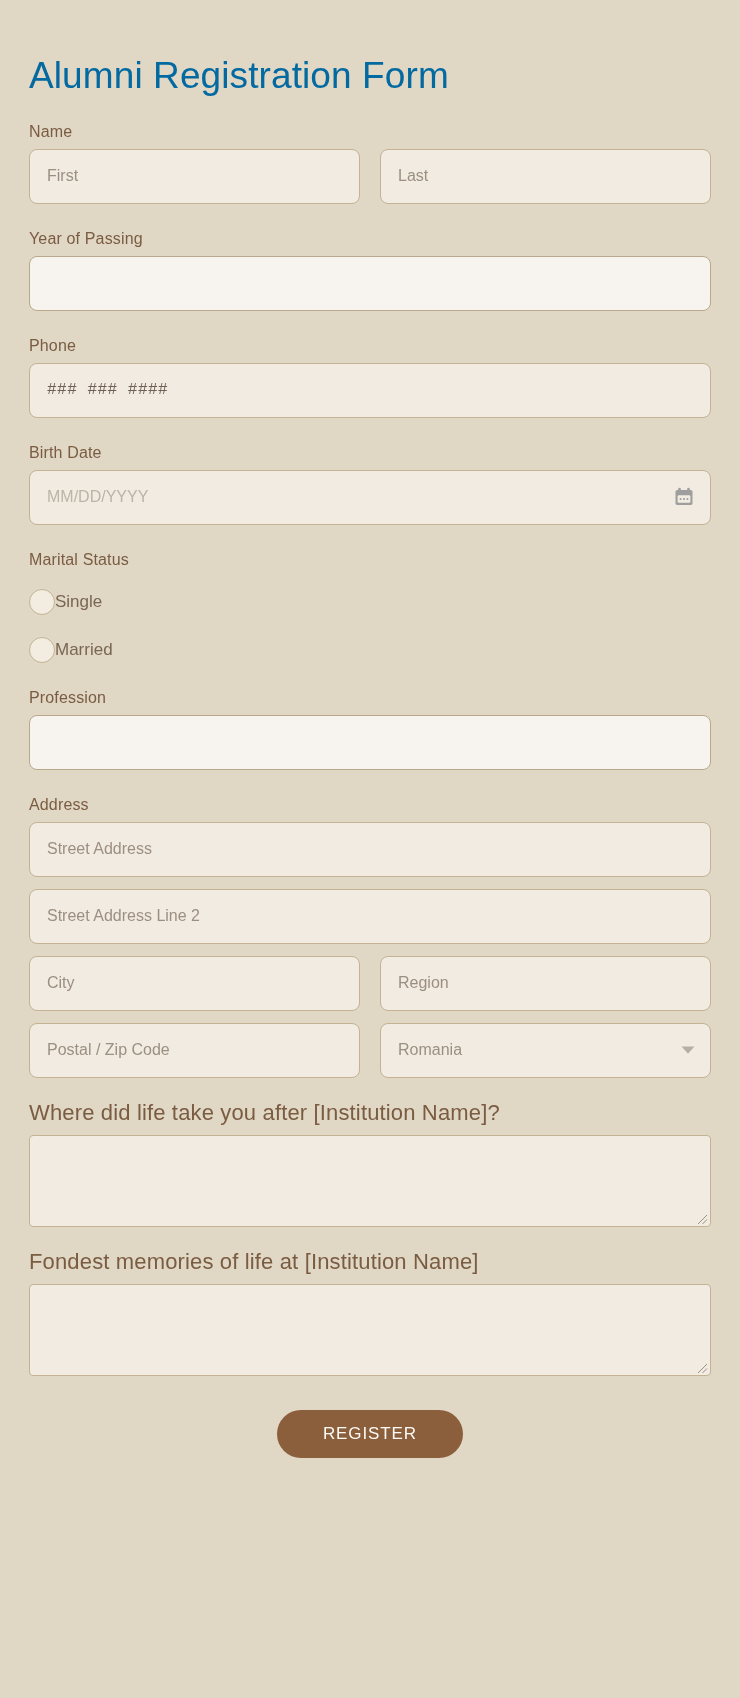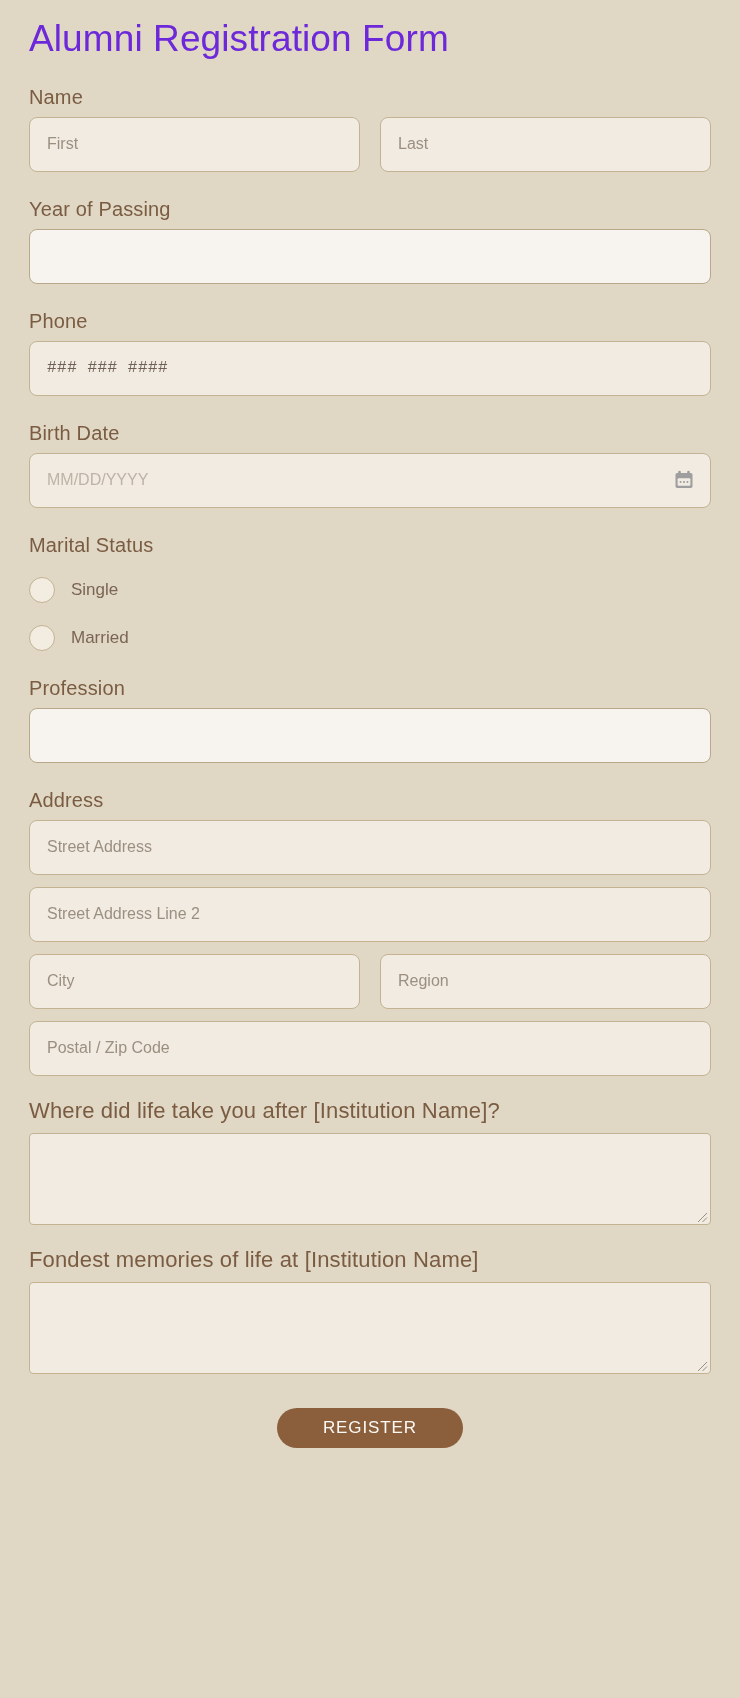--- a/index.html
+++ b/index.html
@@ -6,31 +6,31 @@
   html,body{margin:0;padding:0;}
   body{
     width:740px;min-height:1698px;
     background:#e0d7c5;
     font-family:"Liberation Sans","DejaVu Sans",sans-serif;
     -webkit-font-smoothing:antialiased;
   }
   .page{width:740px;min-height:1698px;box-sizing:border-box;padding:0 29px;position:relative;}
 
   .form-title{
-    font-size:37px;font-weight:400;color:#6d28d9;
+    font-size:37px;font-weight:400;color:#0369a1;
     letter-spacing:.1px;line-height:1.1;
-    margin:0;padding-top:19px;padding-bottom:0;
+    margin:0;padding-top:56px;padding-bottom:0;
   }
 
   .field-block{margin-top:26px;}
   .field-block.tight{margin-top:22px;}
 
   .field-label{
     display:block;
-    font-size:20px;color:#7a5c42;font-weight:400;
+    font-size:16px;color:#7a5c42;font-weight:400;
     letter-spacing:.15px;
     margin-bottom:8px;
   }
   .field-label.q{font-size:22px;margin-bottom:9px;}
 
   .row{display:flex;gap:20px;}
   .col{flex:1;min-width:0;}
 
   .input{
     box-sizing:border-box;
@@ -49,21 +49,21 @@
   .ph{color:#9b8f80;font-size:16px;}
   .ph.mono{font-family:"Liberation Mono","DejaVu Sans Mono",monospace;color:#6e6055;letter-spacing:.5px;}
   .ph.faint{color:#bdb3a6;}
 
   .input-wrap{position:relative;}
   .trail-icon{
     position:absolute;right:16px;top:50%;transform:translateY(-50%);
     line-height:0;pointer-events:none;
   }
 
-  .radio-row{display:flex;align-items:center;gap:16px;margin-top:22px;}
+  .radio-row{display:flex;align-items:center;margin-top:22px;}
   .radio-row.first{margin-top:20px;}
   .radio{
     width:26px;height:26px;border-radius:50%;
     background:#f3ece1;border:1px solid #c3b393;
     box-sizing:border-box;flex:0 0 auto;
   }
   .radio-label{font-size:17px;color:#7a6652;}
 
   .addr-stack{display:flex;flex-direction:column;gap:12px;}
 
@@ -74,21 +74,21 @@
   }
   .resize-grip{
     position:absolute;right:2px;bottom:2px;width:13px;height:13px;
     pointer-events:none;
   }
 
   .submit-wrap{display:flex;justify-content:center;margin-top:34px;padding-bottom:40px;}
   .submit-btn{
     background:#8b5e3c;color:#fdfaf6;
     border:none;border-radius:40px;
-    padding:5px 46px;height:40px;
+    padding:5px 46px;height:48px;
     font-family:"Liberation Sans","DejaVu Sans",sans-serif;
     font-size:17px;letter-spacing:.9px;
     cursor:pointer;display:inline-flex;align-items:center;justify-content:center;
   }
 </style>
 </head>
 <body>
 
 <div class="page">
 
@@ -165,20 +165,30 @@
           <input class="input" type="text" placeholder="City" style="">
         </div>
         <div class="col">
           <input class="input" type="text" placeholder="Region" style="">
         </div>
       </div>
       <div class="row">
         <div class="col">
           <input class="input" type="text" placeholder="Postal / Zip Code" style="">
         </div>
+        <div class="col input-wrap">
+          <div class="input">
+            <span class="ph">Romania</span>
+          </div>
+          <span class="trail-icon">
+            <svg width="14" height="10" viewBox="0 0 14 10" aria-hidden="true">
+              <polygon points="0.5,1.5 13.5,1.5 7,8.8" fill="#b3b0aa"></polygon>
+            </svg>
+          </span>
+        </div>
       </div>
     </div>
   </div>
 
   <div class="field-block tight">
     <label class="field-label q">Where did life take you after [Institution Name]?</label>
     <div class="textarea">
       <span class="resize-grip">
         <svg width="13" height="13" viewBox="0 0 13 13" aria-hidden="true">
           <line x1="12" y1="3" x2="3" y2="12" stroke="#9b8f80" stroke-width="1"></line>

